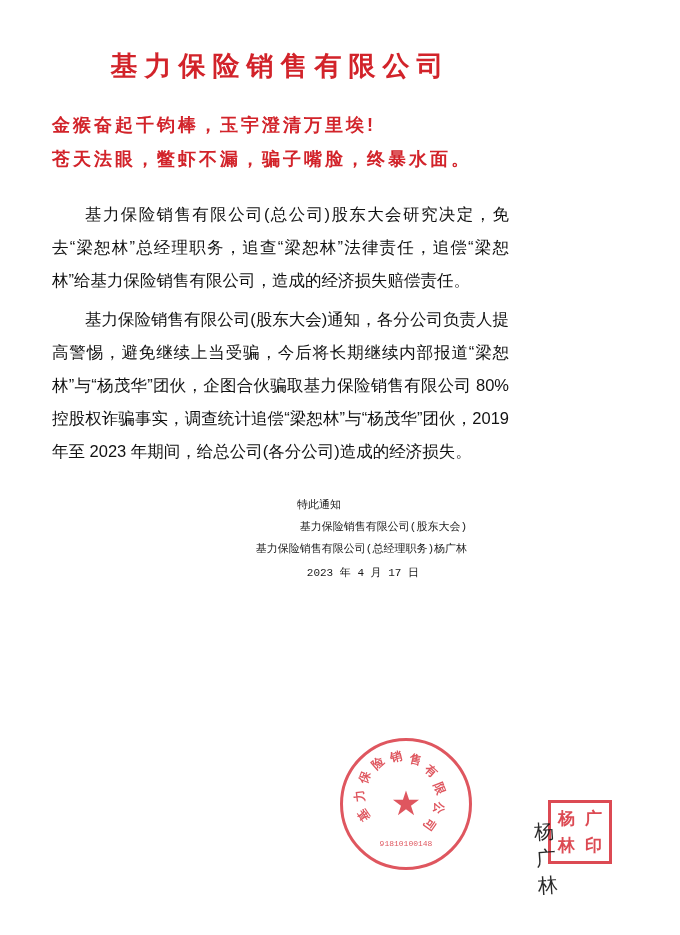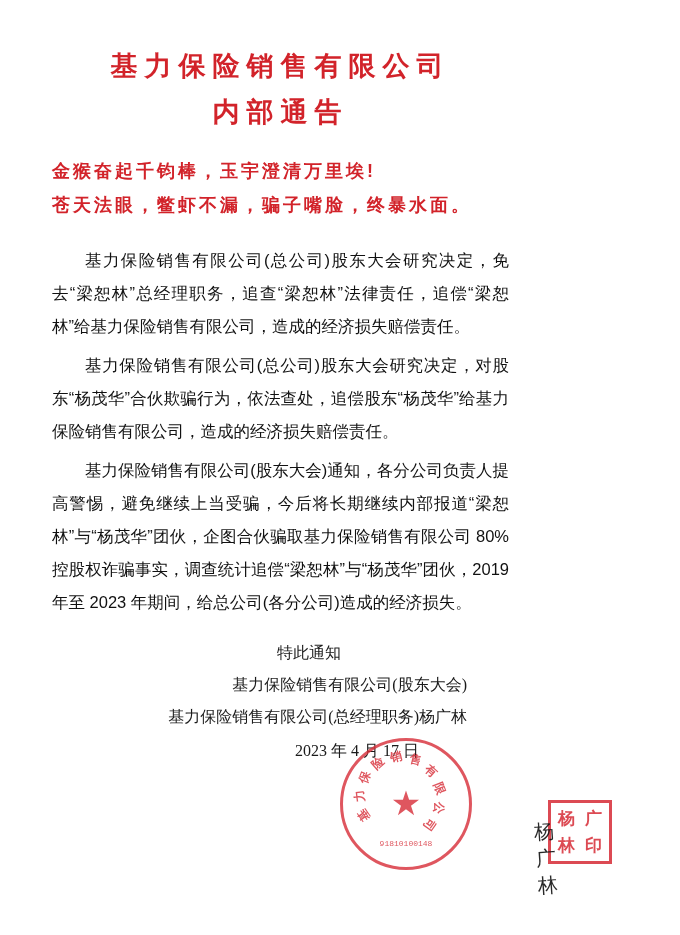--- a/index.html
+++ b/index.html
@@ -55,24 +55,24 @@
     line-height: 2.0;
     color: #111;
     text-align: justify;
     font-family: "Liberation Sans", "DejaVu Sans", sans-serif;
   }
   .body-text p {
     margin: 0 0 6px 0;
     text-indent: 2em;
   }
   .sign-block {
-    margin-top: 18px;
-    font-size: 16px;
+    margin-top: 26px;
+    font-size: 11px;
     line-height: 2.0;
-    font-family: Liberation Serif, serif;
+    font-family: Liberation Mono, monospace;
     position: relative;
   }
   .sign-line {
     text-align: right;
     padding-right: 42px;
     white-space: nowrap;
   }
   .sign-line.notice {
     padding-right: 168px;
   }
@@ -168,31 +168,29 @@
     pointer-events: none;
   }
 </style>
 </head>
 <body>
 
 <div class="page">
 
   <h1 class="doc-title">
     <span class="line1">基力保险销售有限公司</span>
-    <span class="line2">内部通告</span>
   </h1>
 
   <div class="slogan">
     <span class="s-line">金猴奋起千钧棒，玉宇澄清万里埃!</span>
     <span class="s-line">苍天法眼，鳖虾不漏，骗子嘴脸，终暴水面。</span>
   </div>
 
   <div class="body-text">
     <p>基力保险销售有限公司(总公司)股东大会研究决定，免去“梁恕林”总经理职务，追查“梁恕林”法律责任，追偿“梁恕林”给基力保险销售有限公司，造成的经济损失赔偿责任。</p>
-    <p>基力保险销售有限公司(总公司)股东大会研究决定，对股东“杨茂华”合伙欺骗行为，依法查处，追偿股东“杨茂华”给基力保险销售有限公司，造成的经济损失赔偿责任。</p>
     <p>基力保险销售有限公司(股东大会)通知，各分公司负责人提高警惕，避免继续上当受骗，今后将长期继续内部报道“梁恕林”与“杨茂华”团伙，企图合伙骗取基力保险销售有限公司 80%控股权诈骗事实，调查统计追偿“梁恕林”与“杨茂华”团伙，2019 年至 2023 年期间，给总公司(各分公司)造成的经济损失。</p>
   </div>
 
   <div class="sign-block">
     <div class="sign-line notice">特此通知</div>
     <div class="sign-line">基力保险销售有限公司(股东大会)</div>
     <div class="sign-line">基力保险销售有限公司(总经理职务)杨广林</div>
     <div class="sign-line date">2023 年 4 月 17 日</div>
   </div>
 

